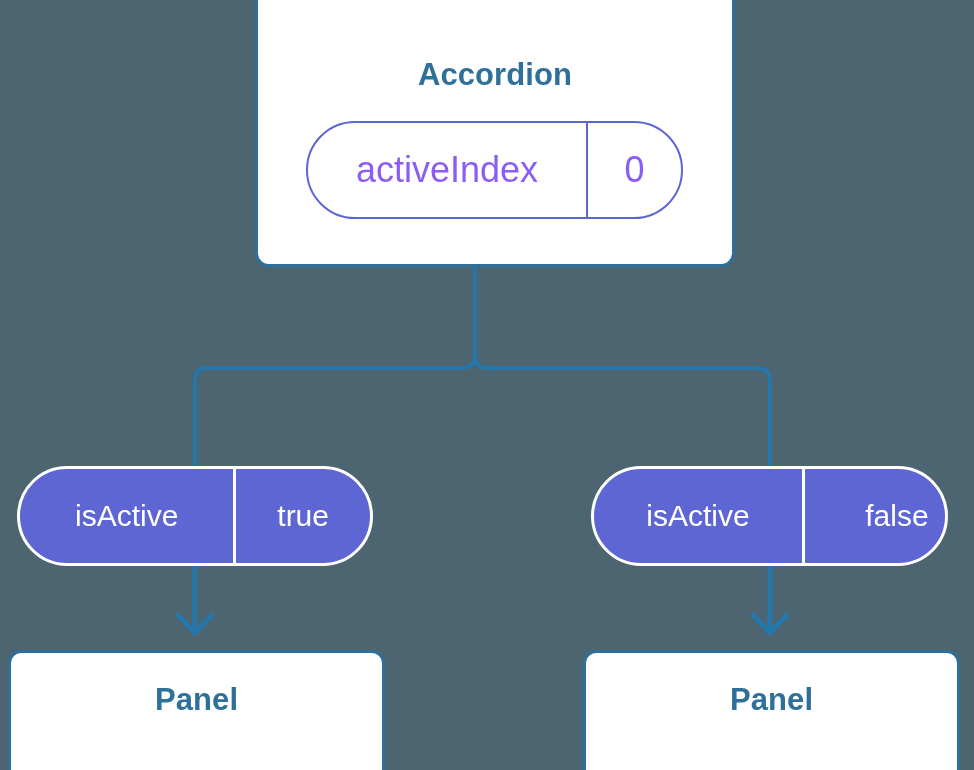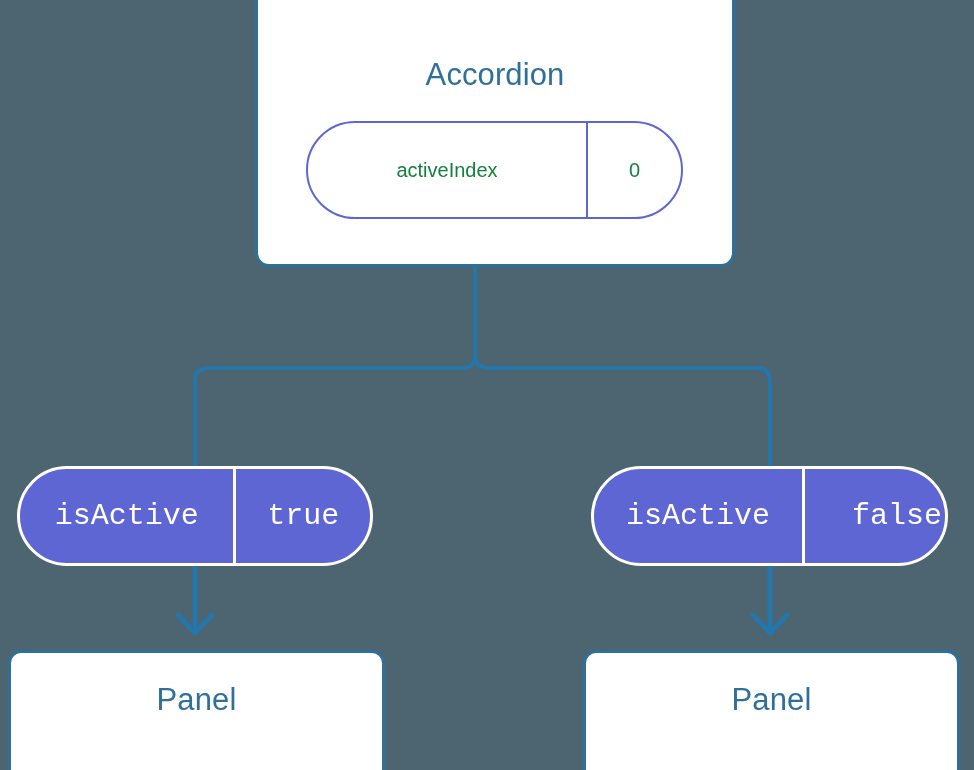--- a/index.html
+++ b/index.html
@@ -51,21 +51,21 @@
     border-radius: 14px;
   }
 
   .card-title {
     position: absolute;
     left: 0;
     right: 0;
     text-align: center;
     color: #2e7099;
     font-size: 31px;
-    font-weight: 400;
+    font-weight: 700;
     letter-spacing: 0.1px;
     white-space: nowrap;
   }
 
   #node-accordion .card-title {
     top: 68px;
   }
 
   
   .pill {
@@ -88,37 +88,36 @@
     font-weight: 400;
   }
 
   
   .pill-outline {
     background: #ffffff;
     border: 2px solid #5e66d4;
   }
   .pill-outline .pill-key,
   .pill-outline .pill-val {
-    color: #15803d;
-    font-size: 20px;
+    color: #8b5cf6;
+    font-size: 36px;
   }
   .pill-outline .pill-val {
     border-left: 2px solid #5e66d4;
   }
 
   
   .pill-solid {
     background: #5e66d4;
     border: 3px solid #ffffff;
   }
   .pill-solid .pill-key,
   .pill-solid .pill-val {
     color: #ffffff;
     font-size: 30px;
-    font-family: Liberation Mono, monospace;
   }
   .pill-solid .pill-val {
     border-left: 3px solid #ffffff;
   }
 
   #pill-active-index {
     left: 306px;
     top: 121px;
     width: 377px;
     height: 98px;

